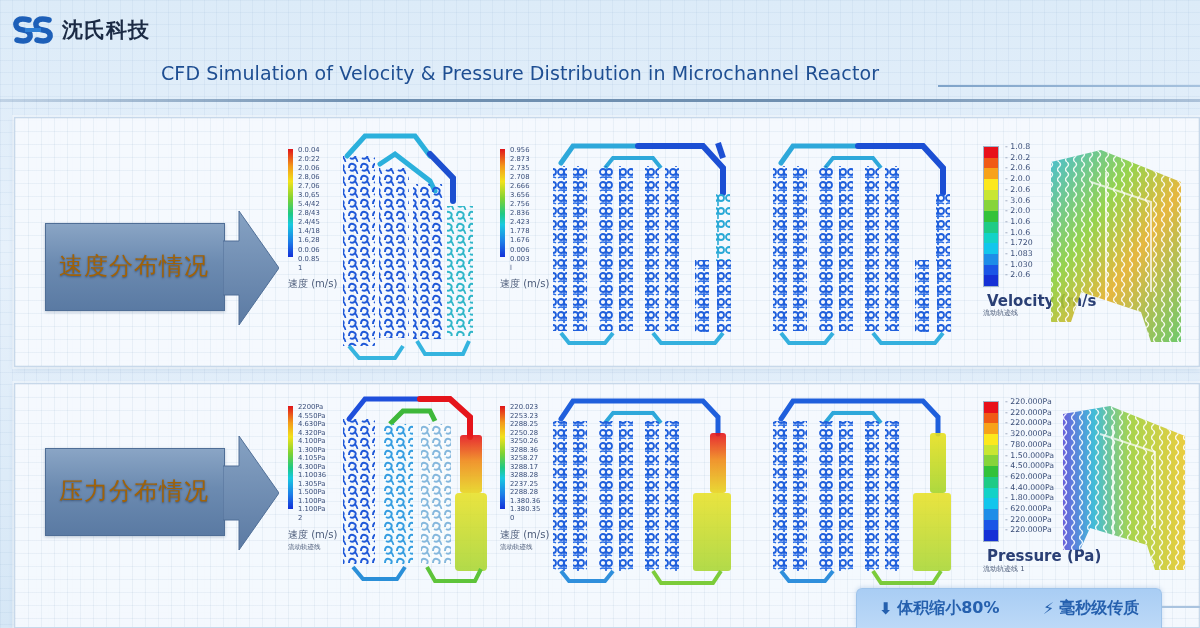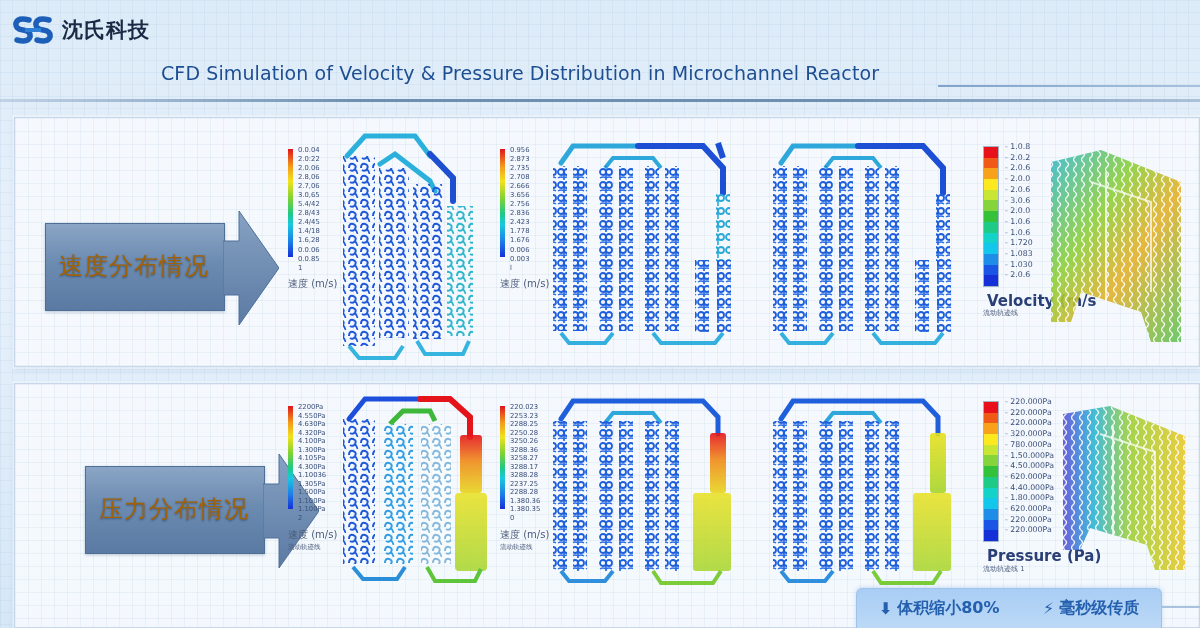--- a/index.html
+++ b/index.html
@@ -323,21 +323,21 @@
     <svg viewBox="0 0 156 208">
       <polygon points="10,20 60,8 140,40 140,200 110,200 100,170 40,150 30,180 10,180" fill="url(#iso1)" opacity="0.9"></polygon>
       <polygon points="10,20 60,8 140,40 140,200 110,200 100,170 40,150 30,180 10,180" fill="url(#isoLines)"></polygon>
       <path d="M65 30 L65 160 M50 40 L110 60 L110 150" fill="none" stroke="#ffffff" stroke-width="2" opacity="0.7"></path>
     </svg>
   </div>
 </div>
 
 <div class="panel panel-2">
   <div class="pgrid"></div>
-  <div class="section-tag" style="top:82px;margin-left:40px;">
+  <div class="section-tag" style="top:64px;">
     <div class="tag-box"></div>
     <svg class="tag-arrow" viewBox="0 0 56 114">
       <defs>
           <linearGradient id="ag2" x1="0" y1="0" x2="0" y2="1">
             <stop offset="0" stop-color="#86a2c3"></stop>
             <stop offset="1" stop-color="#5b7aa3"></stop>
           </linearGradient>
         </defs>
       <polygon points="0,30 16,30 16,0 56,57 16,114 16,84 0,84" fill="url(#ag2)" stroke="#506f97" stroke-width="1"></polygon>
     </svg>

